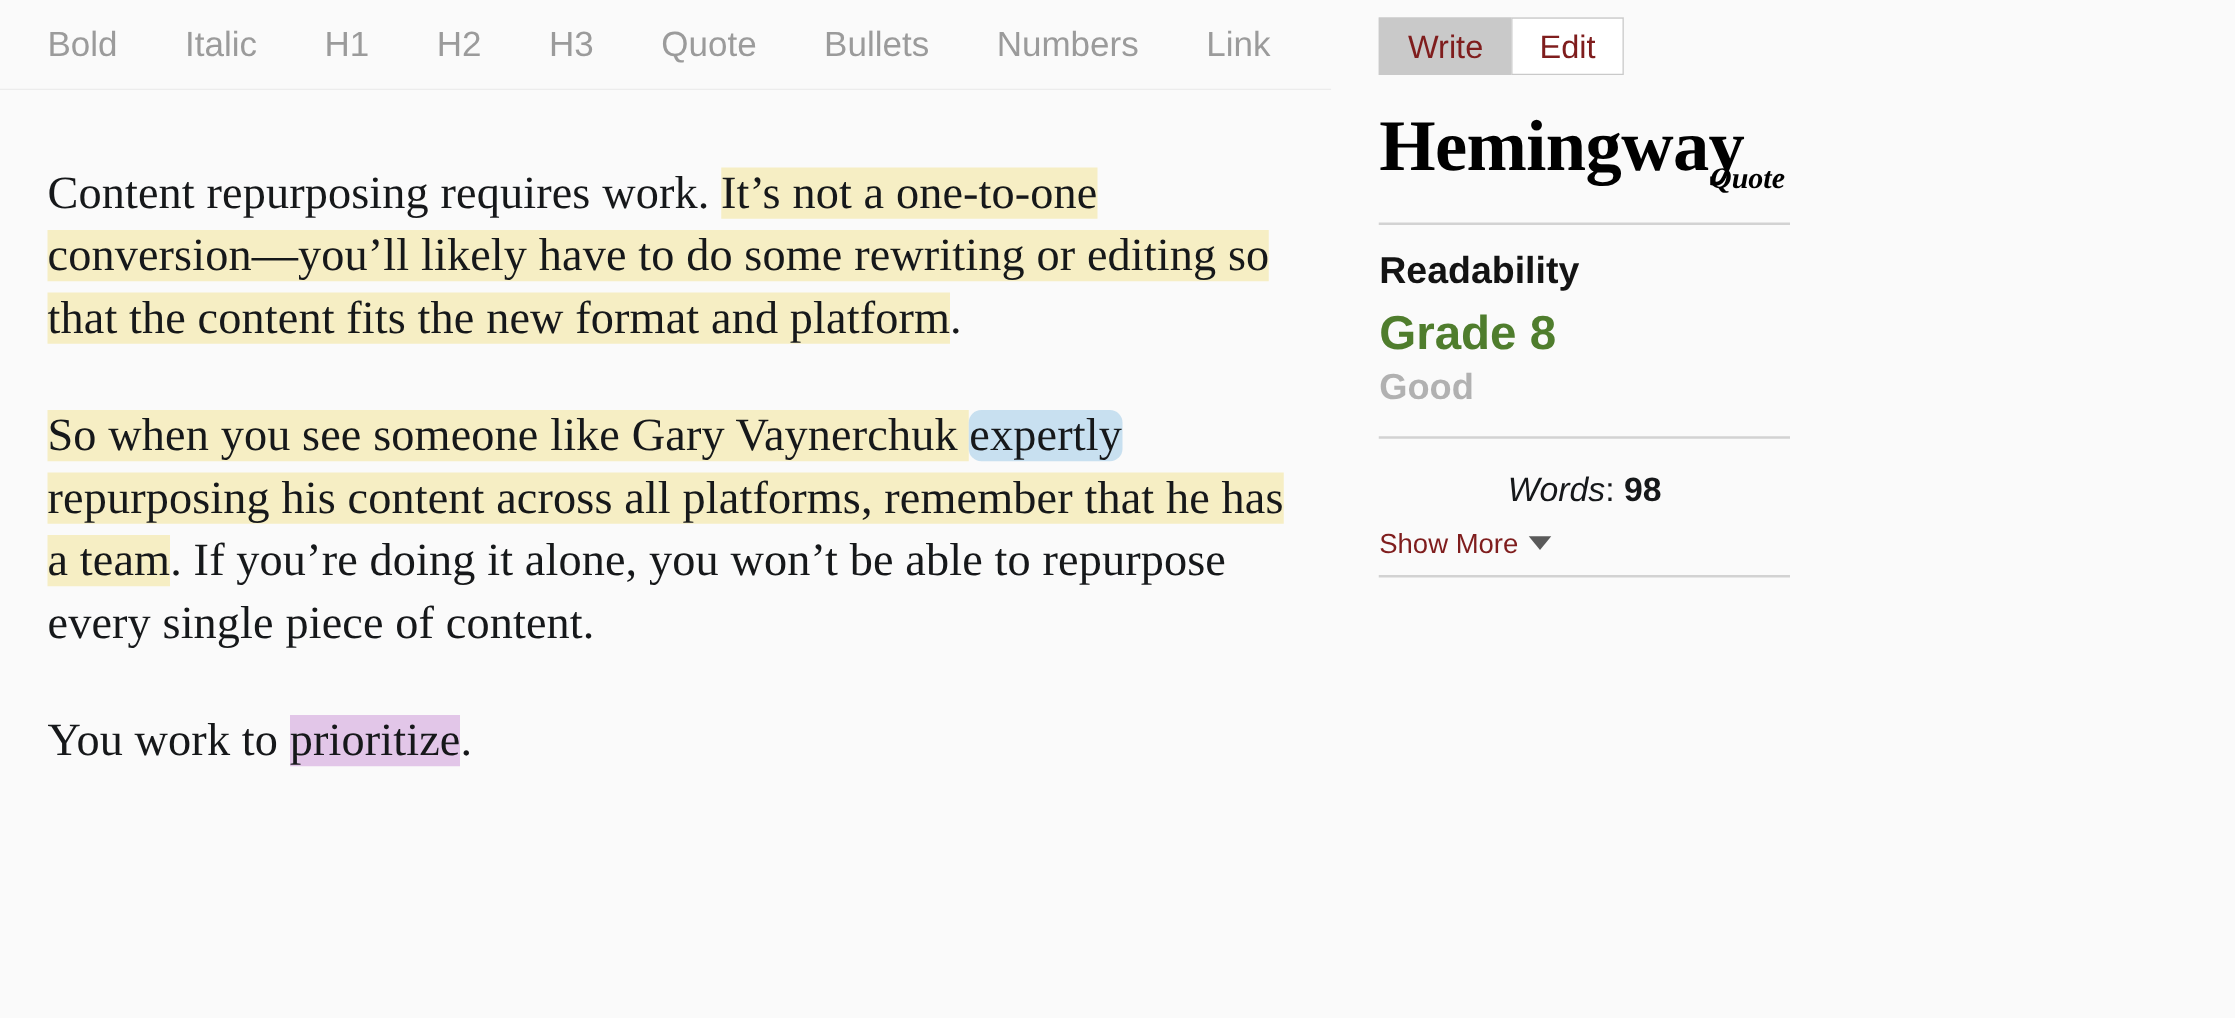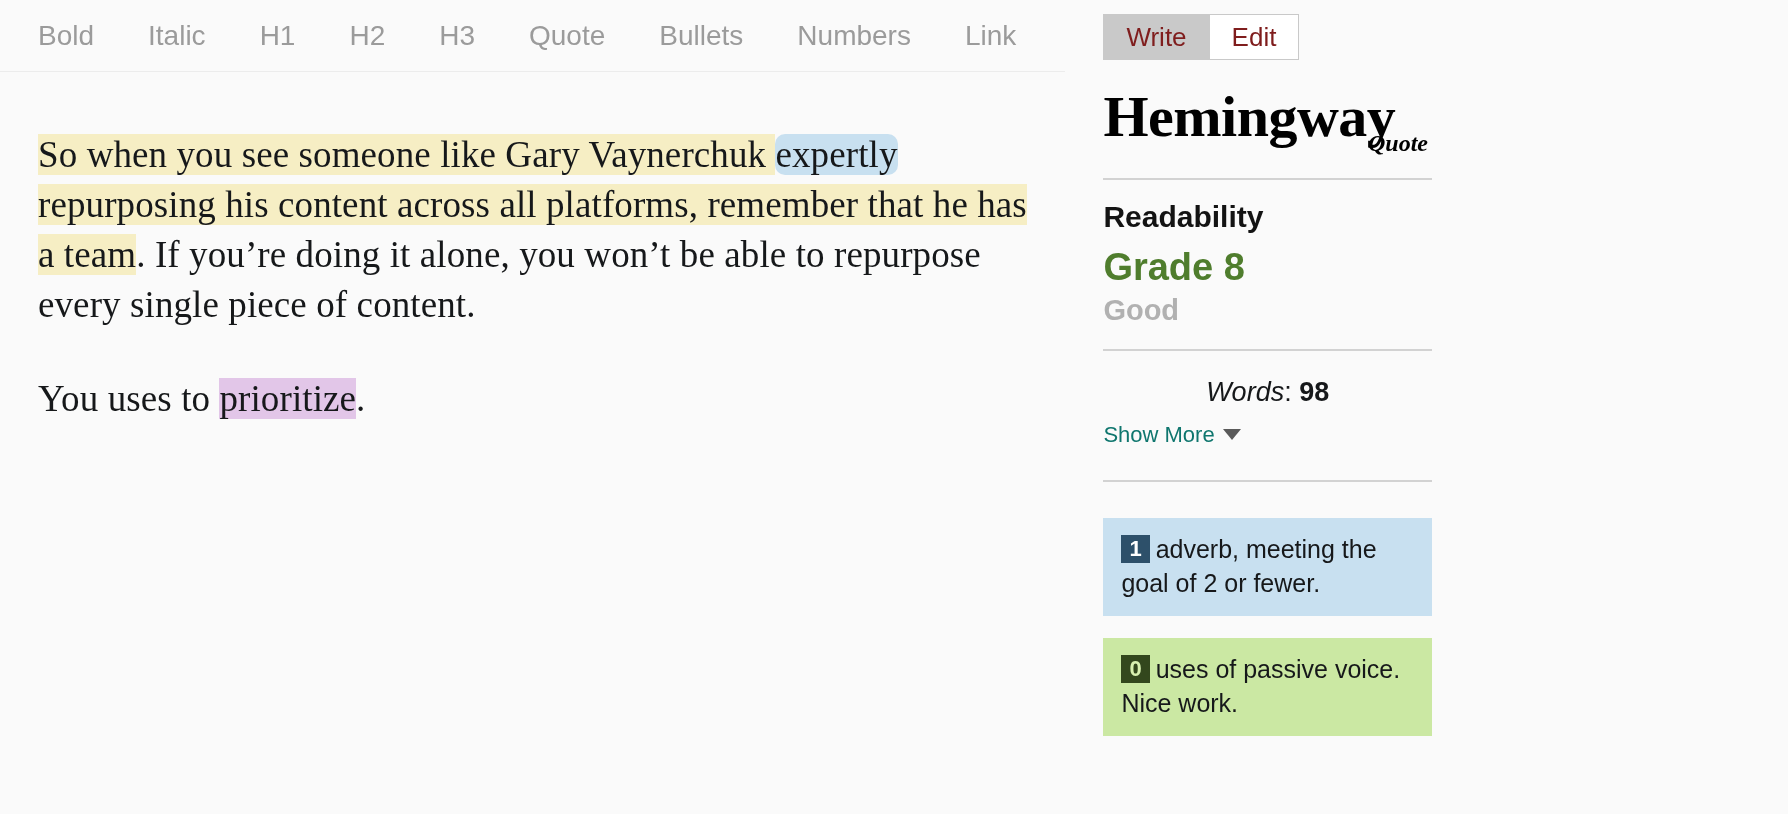--- a/index.html
+++ b/index.html
@@ -158,26 +158,26 @@
     font-size: 27px;
     color: #16181a;
     margin: 8px 0 14px 0;
     font-family: "Liberation Sans", sans-serif;
     text-align: center;
   }
   .words-row .k { font-style: italic; }
   .words-row .v { font-weight: bold; }
   .show-more {
     font-size: 22px;
-    color: #0f766e;
+    color: #7f1d1d;
     display: flex;
     align-items: center;
     gap: 8px;
     cursor: pointer;
-    margin-bottom: 24px;
+    margin-bottom: 4px;
     font-family: "Liberation Sans", sans-serif;
   }
   .caret {
     width: 0; height: 0;
     border-left: 9px solid transparent;
     border-right: 9px solid transparent;
     border-top: 11px solid #5a5a5a;
     display: inline-block;
   }
 
@@ -217,22 +217,23 @@
       <div class="toolbar-item">H1</div>
       <div class="toolbar-item">H2</div>
       <div class="toolbar-item">H3</div>
       <div class="toolbar-item">Quote</div>
       <div class="toolbar-item">Bullets</div>
       <div class="toolbar-item">Numbers</div>
       <div class="toolbar-item">Link</div>
     </div>
 
     <div class="doc" id="doc-body">
+        <p class="para"><span>Content repurposing requires work. </span><span class="hl-yellow">It’s not a one-to-one conversion—you’ll likely have to do some rewriting or editing so that the content fits the new format and platform</span><span>.</span></p>
         <p class="para"><span class="hl-yellow">So when you see someone like Gary Vaynerchuk </span><span class="hl-blue">expertly</span><span class="hl-yellow"> repurposing his content across all platforms, remember that he has a team</span><span>. If you’re doing it alone, you won’t be able to repurpose every single piece of content.</span></p>
-        <p class="para"><span>You uses to </span><span class="hl-purple">prioritize</span><span>.</span></p>
+        <p class="para"><span>You work to </span><span class="hl-purple">prioritize</span><span>.</span></p>
       </div>
   </div>
 
   <div class="sidebar">
 
     <div class="mode-toggle">
       <div class="mode-btn">Write</div>
       <div class="mode-btn active-white">Edit</div>
     </div>
 
@@ -253,18 +254,14 @@
       <span class="k">Words</span><span class="sep">: </span><span class="v">98</span>
     </div>
 
     <div class="show-more">
       <span>Show More</span>
       <span class="caret"></span>
     </div>
 
     <hr class="rule">
 
-    <div class="cards" id="cards">
-        <div class="card card-blue" style="background: rgb(200, 224, 240);"><span class="badge badge-blue" style="background: rgb(45, 80, 106);">1</span><span>adverb, meeting the goal of 2 or fewer.</span></div>
-        <div class="card card-green" style="background: rgb(203, 232, 163);"><span class="badge badge-green" style="background: rgb(51, 71, 29);">0</span><span>uses of passive voice. Nice work.</span></div>
-      </div>
   </div>
 </div>
 
 </body></html>

